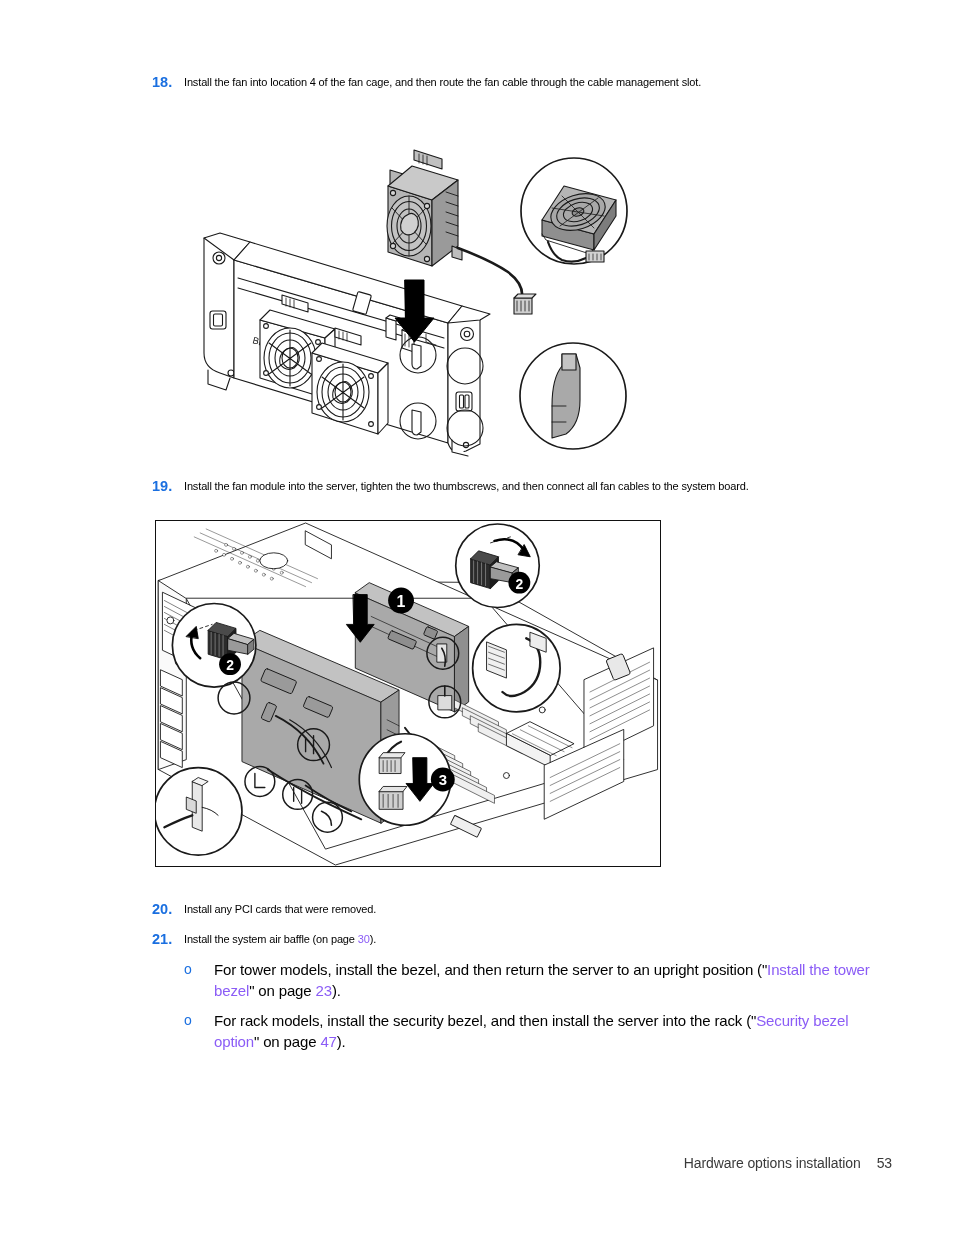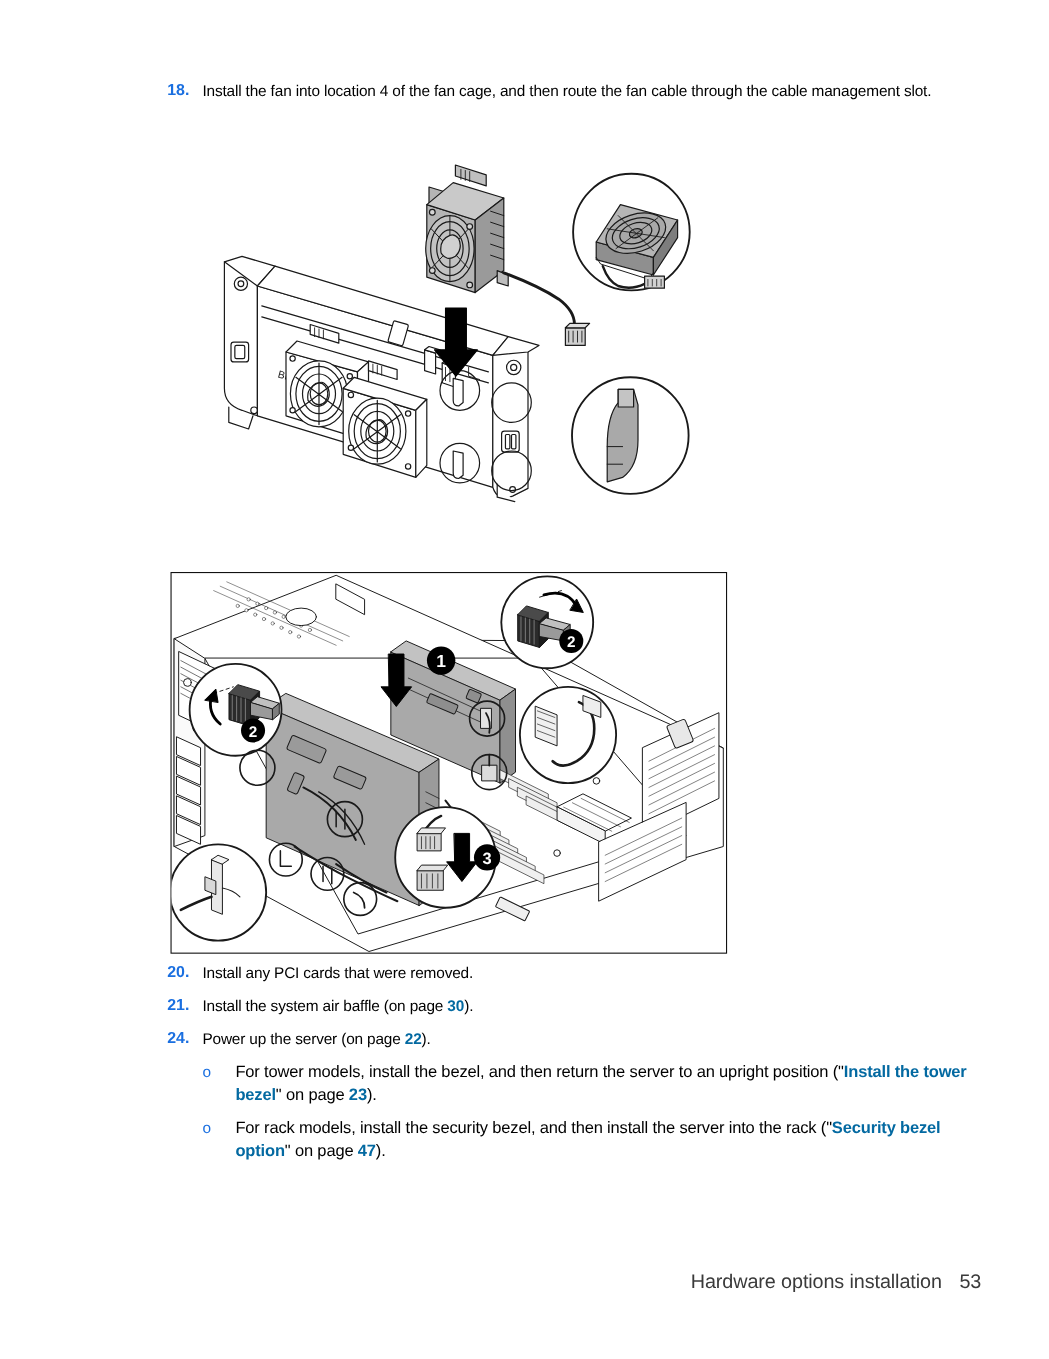--- a/index.html
+++ b/index.html
@@ -39,30 +39,30 @@
     color: #1a6fe0;
     font-weight: bold;
     font-size: 14.5px;
     line-height: 21px;
     text-align: left;
     padding-left: 2px;
     box-sizing: border-box;
   }
   .step-body {
     flex: 1 1 auto;
-    font-size: 14px;
+    font-size: 11px;
     line-height: 21px;
     letter-spacing: -0.15px;
   }
 
   
   .steps-tail {
     position: absolute;
     left: 150px;
-    top: 874px;
+    top: 899px;
     width: 730px;
   }
   .steps-tail .step { margin-bottom: 9px; }
 
   .sublist {
     margin-top: 8px;
     margin-left: 34px;
   }
   .subitem {
     display: flex;
@@ -76,28 +76,28 @@
     font-size: 14px;
     line-height: 21px;
   }
   .sub-body {
     flex: 1 1 auto;
     font-size: 15px;
     line-height: 21px;
     letter-spacing: -0.15px;
   }
 
-  .xref { color: #0369a1; font-weight: bold; }
+  .xref { color: #8b5cf6; }
 
   
   .footer {
     position: absolute;
     right: 62px;
     top: 1155px;
-    font-size: 18px;
+    font-size: 14px;
     color: #3a3a3a;
     letter-spacing: -0.1px;
   }
   .footer .pg { margin-left: 16px; }
 
   
   .figure-1 {
     position: absolute;
     left: 190px;
     top: 138px;
@@ -288,20 +288,26 @@
           <path d="M372 216 L386 216 L390 230 L390 262 Q390 286 376 296 L362 300 L362 268 Q362 240 372 228 Z" fill="#a9a9a9"></path>
           <path d="M372 216 L386 216 L386 232 L372 232 Z" fill="#c4c4c4"></path>
           <path d="M362 268 L376 268" stroke-width="0.9"></path>
           <path d="M362 284 L376 284" stroke-width="0.9"></path>
         </g>
 
       </g>
     </svg>
   </div>
 
+  <div class="steps" style="top:476px">
+    <div class="step">
+      <div class="step-num">19.</div>
+      <div class="step-body">Install the fan module into the server, tighten the two thumbscrews, and then connect all fan cables to the system board.</div>
+    </div>
+  </div>
 
   <div class="figure-2">
     <svg viewBox="0 0 506 347" width="504" height="345" xmlns="http://www.w3.org/2000/svg">
       <g fill="none" stroke="#1a1a1a" stroke-width="0.9" stroke-linejoin="round" stroke-linecap="round">
 
         <g>
           <path d="M2 60 L2 250 L180 346 L504 250 L504 160 L330 62 Z" fill="#fff"></path>
           <path d="M2 60 L150 2 L504 160" fill="#fff"></path>
 
           <path d="M30 78 L170 330 L470 240 L330 78 Z" fill="#fff"></path>
@@ -553,24 +559,20 @@
       <div class="step-body"><span>Install any PCI cards that were removed.</span></div>
     </div>
 
     <div class="step">
       <div class="step-num">21.</div>
       <div class="step-body"><span>Install the system air baffle (on page </span><span class="xref">30</span><span>).</span></div>
     </div>
 
 
 
-    <div class="step">
-      <div class="step-num">24.</div>
-      <div class="step-body"><span>Power up the server (on page </span><span class="xref">22</span><span>).</span></div>
-    </div>
 
 
     <div class="sublist">
 
       <div class="subitem">
         <div class="sub-bullet">o</div>
         <div class="sub-body"><span>For tower models, install the bezel, and then return the server to an upright position ("</span><span class="xref">Install the tower bezel</span><span>" on page </span><span class="xref">23</span><span>).</span></div>
       </div>
 
       <div class="subitem">

